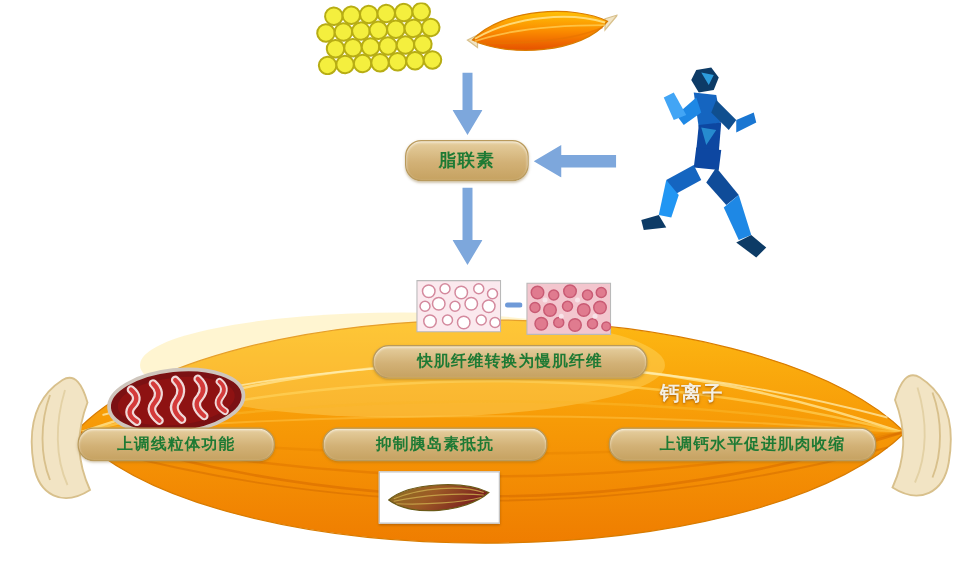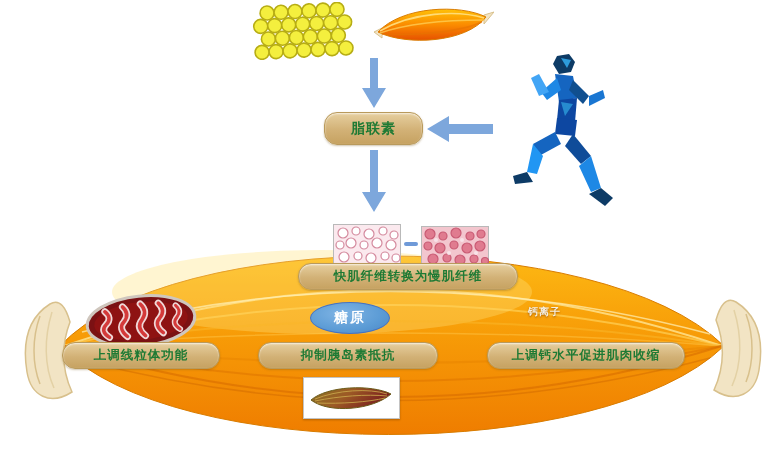--- a/index.html
+++ b/index.html
@@ -24,21 +24,21 @@
   .glycogen{
     position:absolute;
     background:radial-gradient(ellipse at 40% 35%, #7fb4e4, #5b9bd5 60%, #4a86c5);
     border:1px solid #4472c4;
     border-radius:50%;
     color:#ffffff;font-weight:bold;font-size:14px;
     display:flex;align-items:center;justify-content:center;
     letter-spacing:2px;
   }
   .floating-label{
-    position:absolute;color:#f4f0e4;font-weight:bold;font-size:10px;
+    position:absolute;color:#f4f0e4;font-weight:bold;font-size:16px;
     text-shadow:0 1px 2px rgba(140,70,0,.8);letter-spacing:1px;
   }
   .imgbox{
     position:absolute;background:#ffffff;border:1px solid #c3c3c3;
     box-shadow:0 1px 2px rgba(0,0,0,.25);
     display:flex;align-items:center;justify-content:center;
   }
 </style>
 </head>
 <body>
@@ -205,27 +205,24 @@
         <circle cx="64" cy="35" r="3.5"></circle>
     </g>
     <g fill="#f8e3e8">
       <circle cx="15" cy="14" r="2"></circle>
         <circle cx="41" cy="14" r="2"></circle>
         <circle cx="55" cy="27" r="2"></circle>
         <circle cx="28" cy="27" r="2"></circle>
     </g>
   </svg>
 
-  <div class="pill" style="left:298px;top:263px;width:218px;height:25px;">
+  <div class="pill" style="left:298px;top:276px;width:218px;height:25px;">
     <span>快肌纤维转换为慢肌纤维</span>
   </div>
 
-  <div class="glycogen" style="left:310px;top:302px;width:78px;height:30px;">
-    <span>糖原</span>
-  </div>
 
   <div class="floating-label" style="left:528px;top:305px;">
     <span>钙离子</span>
   </div>
 
   <svg class="abs" style="left:84px;top:292px;" width="114" height="58" viewBox="0 0 114 58">
     <g transform="rotate(-6 57 29)">
       <ellipse cx="57" cy="29" rx="54" ry="25" fill="#7b1113" stroke="#cfc6bd" stroke-width="3"></ellipse>
       <ellipse cx="57" cy="29" rx="47" ry="19" fill="#8e1212"></ellipse>
       <g fill="none" stroke-linecap="round">
@@ -244,21 +241,21 @@
   </svg>
 
   <div class="pill" style="left:258px;top:342px;width:178px;height:25px;">
     <span>抑制胰岛素抵抗</span>
   </div>
 
   <div class="pill" style="left:62px;top:342px;width:156px;height:25px;">
     <span>上调线粒体功能</span>
   </div>
 
-  <div class="pill" style="left:487px;top:342px;width:196px;height:25px;">
+  <div class="pill" style="left:487px;top:342px;width:196px;height:25px;padding-left:16px;">
     <span>上调钙水平促进肌肉收缩</span>
   </div>
 
   <div class="imgbox" style="left:303px;top:377px;width:95px;height:40px;">
     <svg width="89" height="32" viewBox="0 0 89 32">
       <defs>
         <linearGradient id="gsm" x1="0" y1="0" x2="1" y2="0.3">
           <stop offset="0" stop-color="#8a7323"></stop>
           <stop offset="0.5" stop-color="#9c5a25"></stop>
           <stop offset="1" stop-color="#7a1f1f"></stop>

